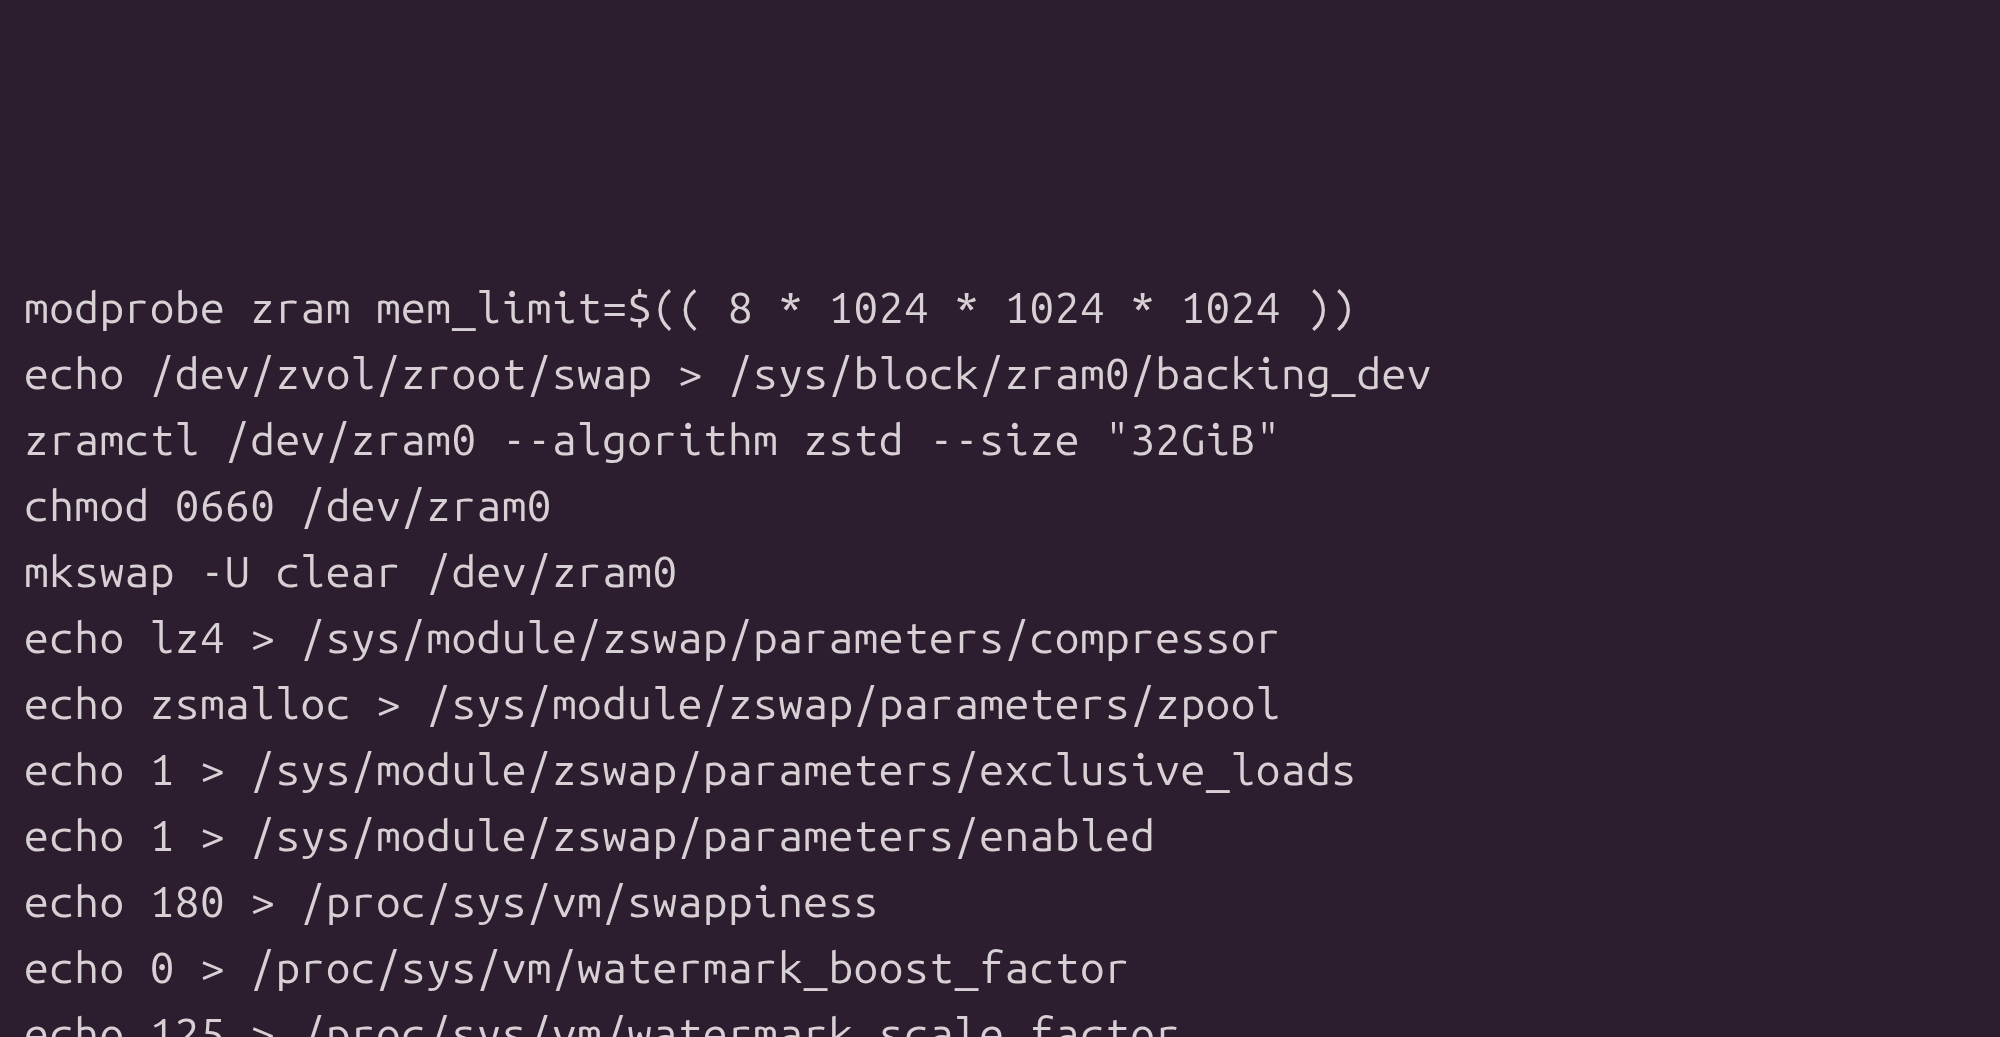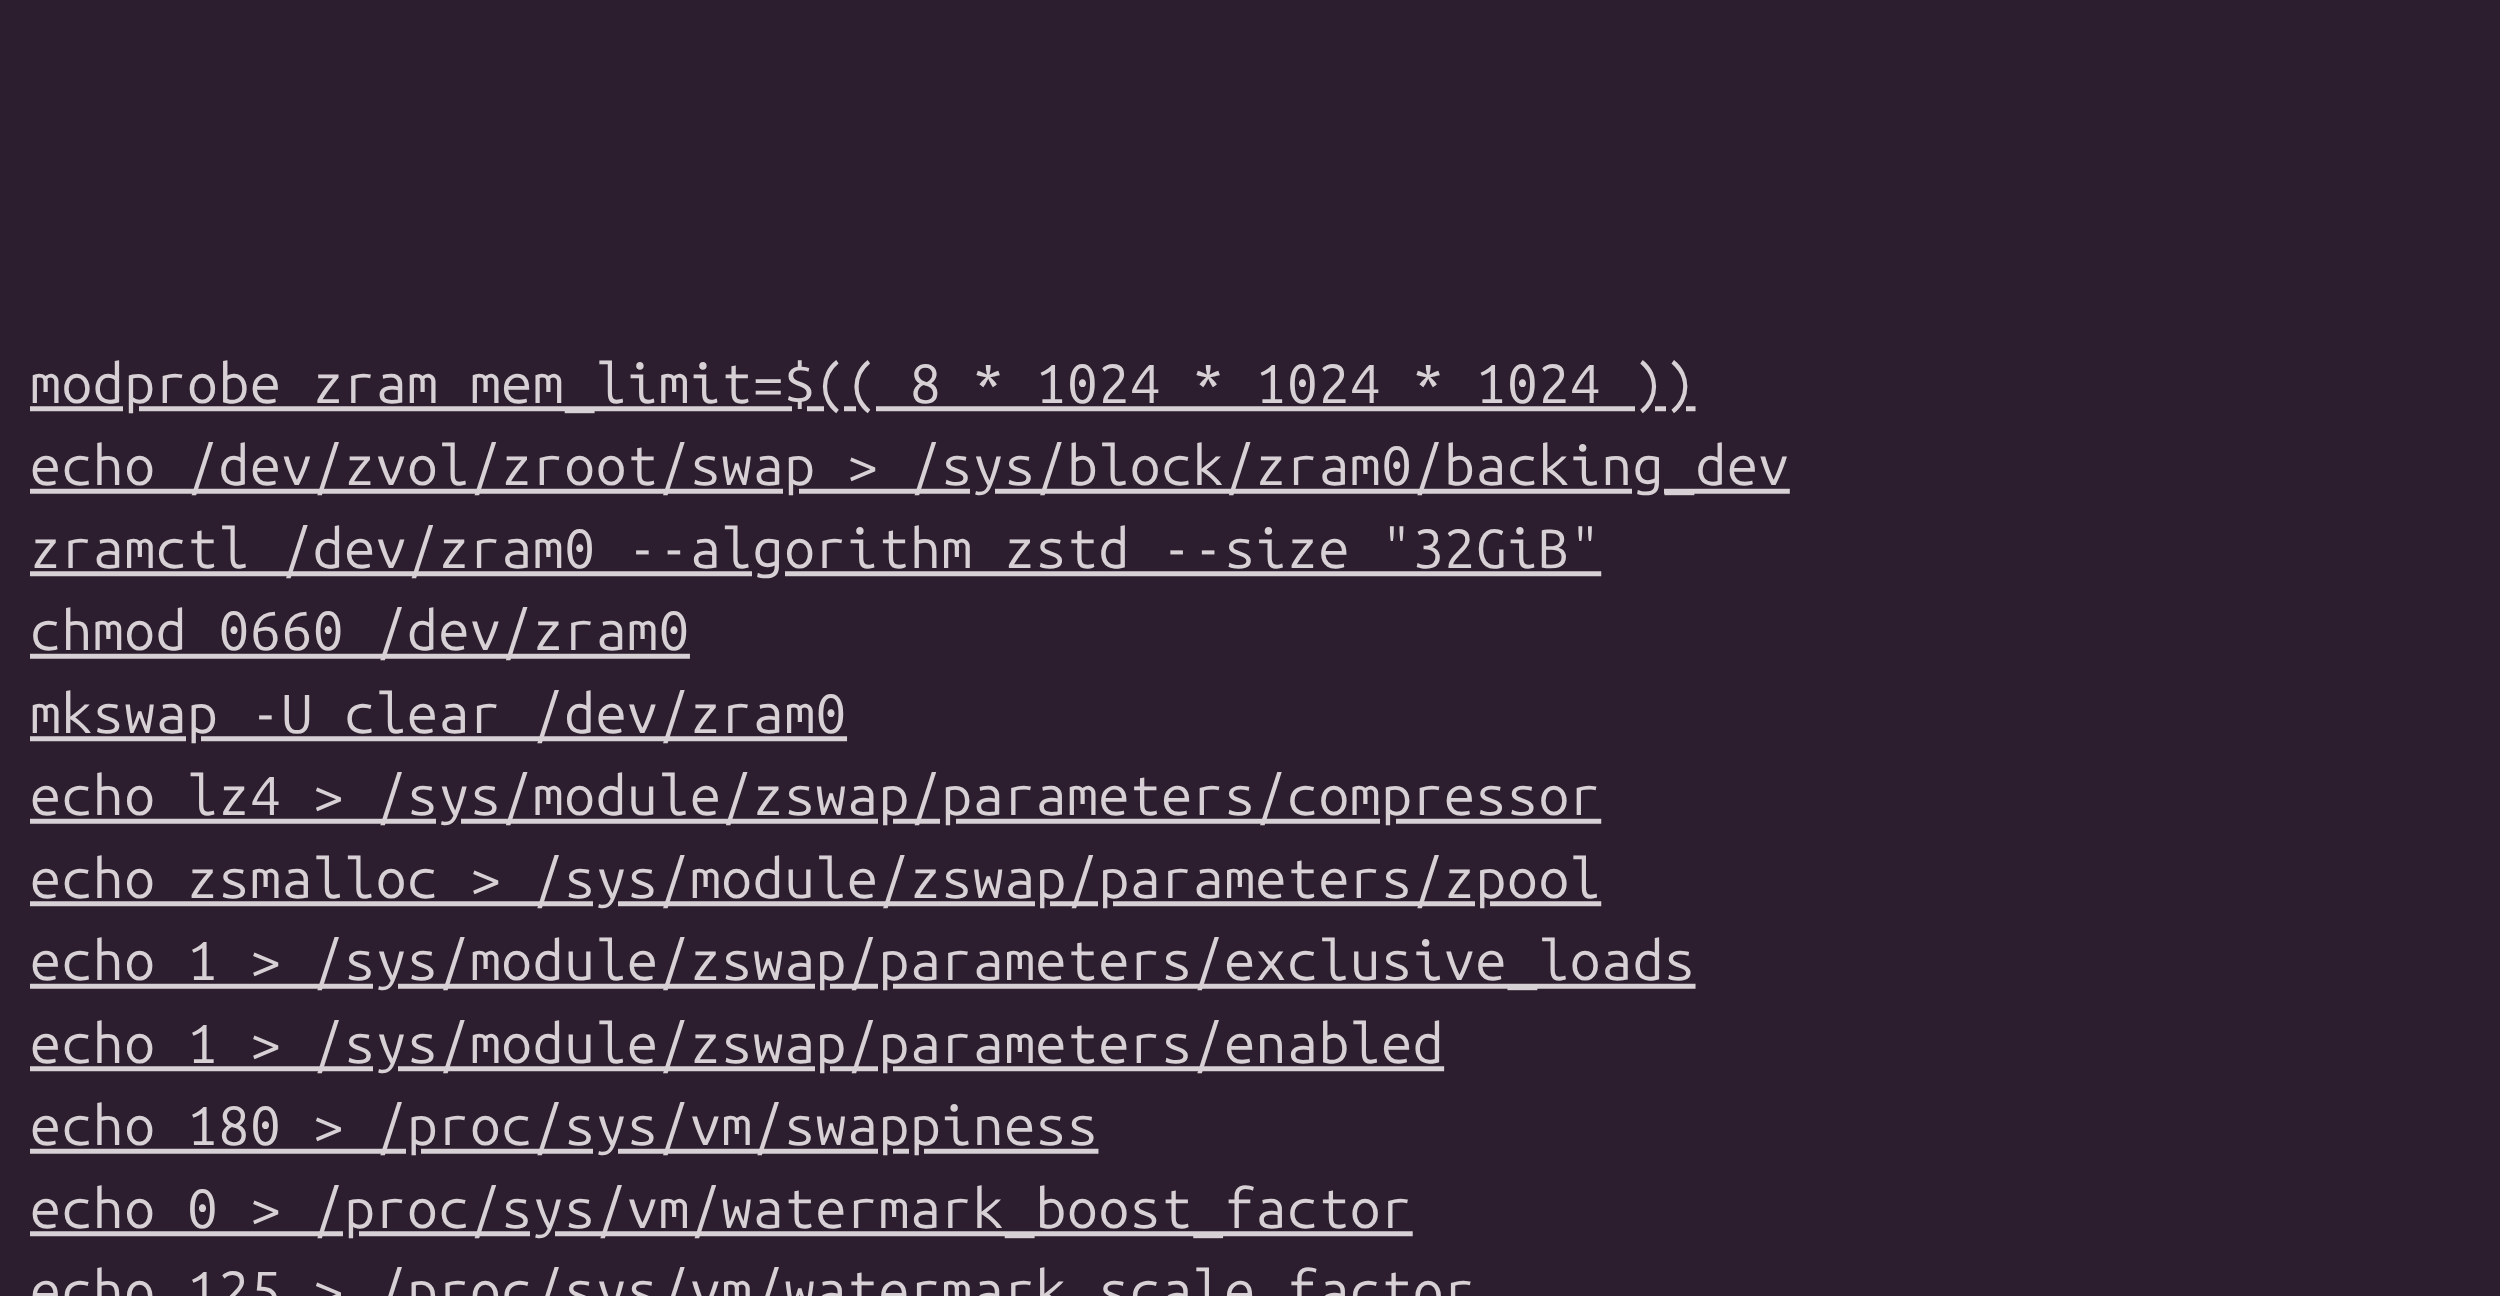--- a/index.html
+++ b/index.html
@@ -15,21 +15,20 @@
       line-height: 1.5;
       padding: 10px 24px;
       width: 2000px;
       height: 1037px;
       overflow: hidden;
       white-space: pre;
       letter-spacing: 0.5px;
     }
     .terminal-line {
       display: block;
-      text-decoration: underline;
     }
   </style>
 </head>
 <body>
 
 
 
 <div><span class="terminal-line">modprobe zram mem_limit=$(( 8 * 1024 * 1024 * 1024 ))</span><span class="terminal-line">echo /dev/zvol/zroot/swap &gt; /sys/block/zram0/backing_dev</span><span class="terminal-line">zramctl /dev/zram0 --algorithm zstd --size "32GiB"</span><span class="terminal-line">chmod 0660 /dev/zram0</span><span class="terminal-line">mkswap -U clear /dev/zram0</span><span class="terminal-line">echo lz4 &gt; /sys/module/zswap/parameters/compressor</span><span class="terminal-line">echo zsmalloc &gt; /sys/module/zswap/parameters/zpool</span><span class="terminal-line">echo 1 &gt; /sys/module/zswap/parameters/exclusive_loads</span><span class="terminal-line">echo 1 &gt; /sys/module/zswap/parameters/enabled</span><span class="terminal-line">echo 180 &gt; /proc/sys/vm/swappiness</span><span class="terminal-line">echo 0 &gt; /proc/sys/vm/watermark_boost_factor</span><span class="terminal-line">echo 125 &gt; /proc/sys/vm/watermark_scale_factor</span></div>
 
 

